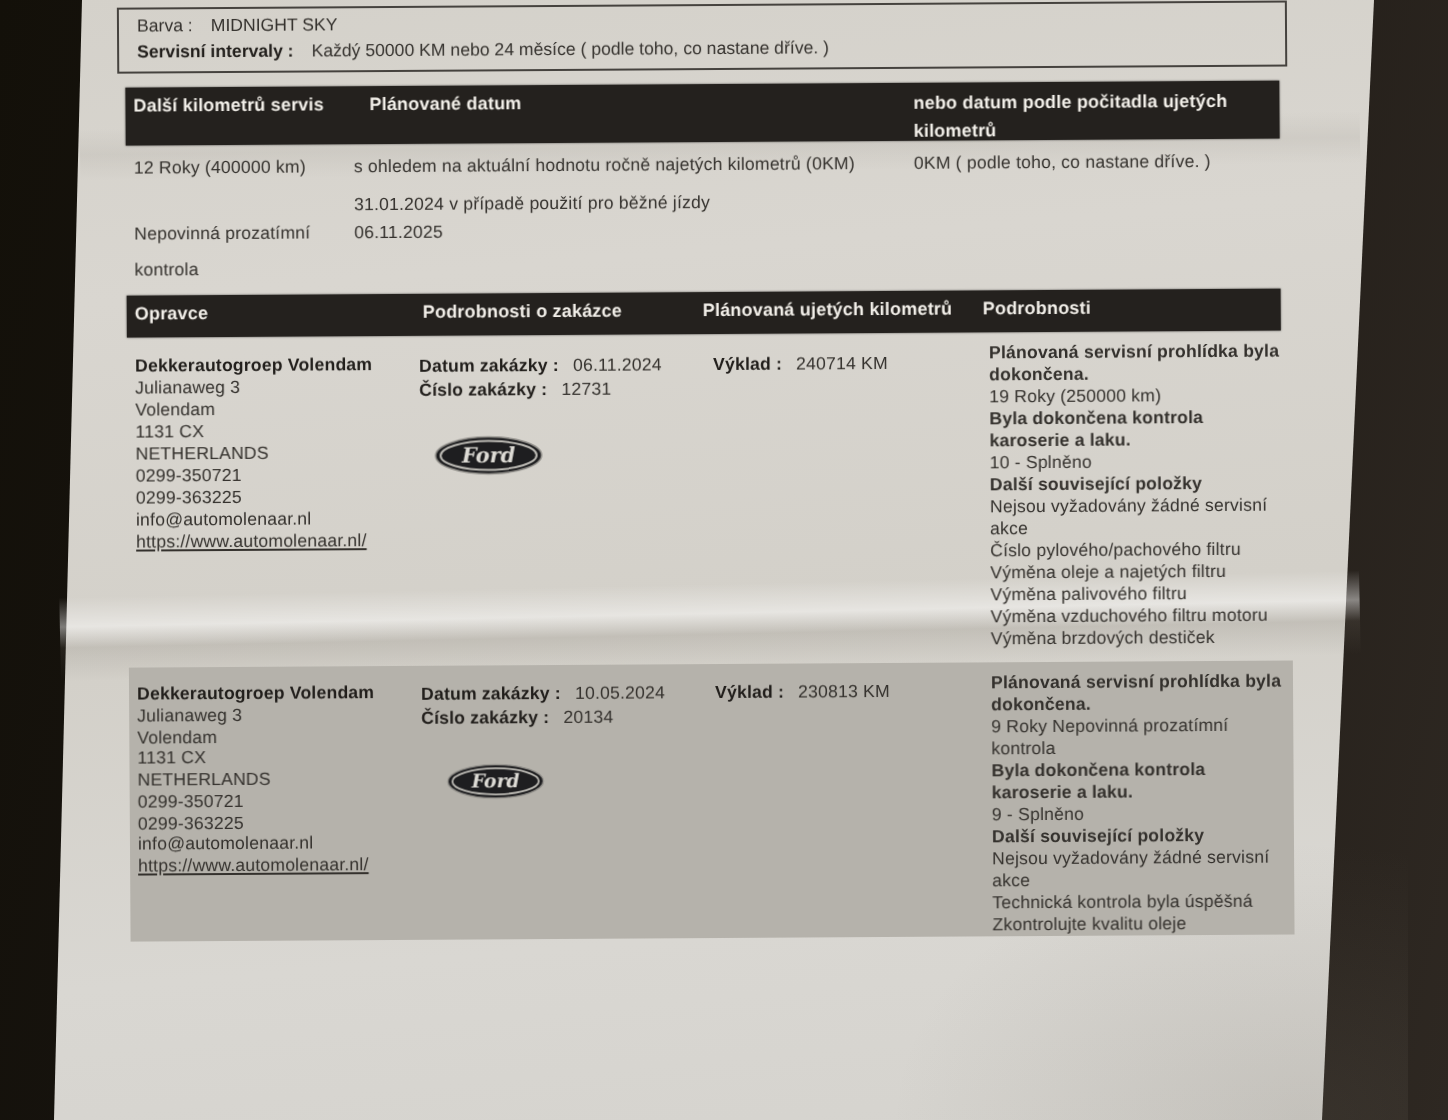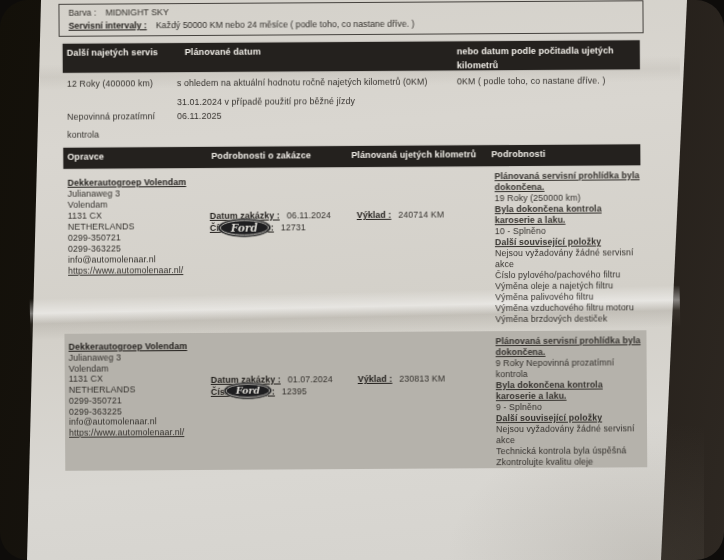--- a/index.html
+++ b/index.html
@@ -1,41 +1,41 @@
 <!DOCTYPE html>
 <html><head>
 <meta charset="utf-8">
 <style>
   html,body{margin:0;padding:0;background:#0e0c0a;}
   .stage{position:relative;width:724px;height:560px;overflow:hidden;
     font-family:"Liberation Sans",sans-serif;
-    background:linear-gradient(100deg,#131009 0%,#1a1613 40%,#211c17 70%,#2e2822 100%);border-radius:28px;}
+    background:linear-gradient(100deg,#131009 0%,#1a1613 40%,#211c17 70%,#2e2822 100%);}
   .paper{position:absolute;inset:0;
     clip-path:polygon(41px 0,687px 0,661px 560px,27px 560px);
     background:linear-gradient(175deg,#d4d1ca 0%,#d9d6d0 25%,#d3d0c9 55%,#d9d7d2 80%,#d5d3ce 100%);}
   .wrinkle1{position:absolute;left:30px;top:292px;width:650px;height:42px;transform:rotate(-1.2deg);
     background:linear-gradient(to bottom,rgba(255,255,255,0),rgba(255,255,255,.45) 35%,rgba(118,112,102,.18) 60%,rgba(255,255,255,0));}
   .wrinkle2{position:absolute;left:40px;top:60px;width:640px;height:26px;transform:rotate(-.8deg);
     background:linear-gradient(to bottom,rgba(255,255,255,0),rgba(124,118,108,.10),rgba(255,255,255,0));}
   .shade-br{position:absolute;right:20px;bottom:0;width:260px;height:140px;
     background:radial-gradient(ellipse at 80% 100%,rgba(116,110,100,.18),rgba(0,0,0,0) 70%);}
   .content{position:absolute;inset:0;transform:rotate(-.35deg);transform-origin:360px 260px;filter:blur(.22px);}
   .t{position:absolute;font-size:8.8px;color:#34312d;white-space:nowrap;letter-spacing:.1px;}
-  .b{font-weight:bold;color:#211e1b;text-decoration:underline;}
+  .b{font-weight:bold;color:#211e1b;}
   .u{text-decoration:underline;}
   .top-box{position:absolute;left:60px;top:2px;width:583px;height:31px;border:1px solid #45423e;}
   .ln{position:absolute;left:9px;display:flex;gap:9px;font-size:8.8px;color:#34312d;white-space:nowrap;}
   .bar{position:absolute;left:64px;width:577px;background:#24211e;color:#f2efe9;
     box-shadow:0 0 1px rgba(0,0,0,.6);}
   .bar1{top:42px;height:29px;}
   .bar2{top:146px;height:21px;}
   .bh{position:absolute;top:4px;font-size:9px;font-weight:bold;white-space:nowrap;letter-spacing:.1px;}
   .bh.wrap{white-space:normal;line-height:13.5px;}
   .shade2{position:absolute;left:64px;top:332px;width:582px;height:137px;background:#b5b2ab;}
-  .row{display:flex;gap:7px;margin-top:33px;}
+  .row{display:flex;gap:7px;}
   .d1,.d2{position:absolute;left:495px;font-size:8.8px;color:#34312d;white-space:nowrap;letter-spacing:.1px;}
   .ford{position:absolute;}
 </style>
 </head>
 <body>
 
 <div class="stage">
   <div class="paper"></div>
   <div class="wrinkle2"></div>
   <div class="wrinkle1"></div>
@@ -48,21 +48,21 @@
         <span>Barva :</span>
         <span>MIDNIGHT SKY</span>
       </div>
       <div class="ln" style="top:16px">
         <span class="b">Servisní intervaly :</span>
         <span>Každý 50000 KM nebo 24 měsíce ( podle toho, co nastane dříve. )</span>
       </div>
     </div>
 
     <div class="bar bar1">
-      <span class="bh" style="left:4px">Další najetých servis</span>
+      <span class="bh" style="left:4px">Další kilometrů servis</span>
       <span class="bh" style="left:122px">Plánované datum</span>
       <span class="bh wrap" style="left:394px;width:188px">nebo datum podle počitadla ujetých kilometrů</span>
     </div>
 
     <span class="t" style="left:68px;top:77px">12 Roky (400000 km)</span>
     <span class="t" style="left:178px;top:77px">s ohledem na aktuální hodnotu ročně najetých kilometrů (0KM)</span>
     <span class="t" style="left:458px;top:77px">0KM ( podle toho, co nastane dříve. )</span>
     <span class="t" style="left:178px;top:96px">31.01.2024 v případě použití pro běžné jízdy</span>
     <span class="t" style="left:68px;top:110px">Nepovinná prozatímní</span>
     <span class="t" style="left:178px;top:110px">06.11.2025</span>
@@ -127,25 +127,25 @@
     <span class="t" style="left:68px;top:362px">Volendam</span>
     <span class="t" style="left:68px;top:372px">1131 CX</span>
     <span class="t" style="left:68px;top:383px">NETHERLANDS</span>
     <span class="t" style="left:68px;top:394px">0299-350721</span>
     <span class="t" style="left:68px;top:405px">0299-363225</span>
     <span class="t" style="left:68px;top:415px">info@automolenaar.nl</span>
     <span class="t u" style="left:68px;top:426px">https://www.automolenaar.nl/</span>
 
     <div class="t row" style="left:210px;top:341px">
       <span class="b">Datum zakázky :</span>
-      <span>01.07.2024</span>
+      <span>10.05.2024</span>
     </div>
     <div class="t row" style="left:210px;top:353px">
       <span class="b">Číslo zakázky :</span>
-      <span>12395</span>
+      <span>20134</span>
     </div>
 
     <svg class="ford" style="left:221px;top:381px;width:52px;height:18px" viewBox="0 0 110 40">
       <ellipse cx="55" cy="20" rx="53" ry="18.5" fill="#1e1e20" stroke="#8f8d88" stroke-width="1.5"></ellipse>
       <ellipse cx="55" cy="20" rx="48" ry="14.5" fill="none" stroke="#bdbbb5" stroke-width="2"></ellipse>
       <text x="55" y="27" text-anchor="middle" font-size="21" font-style="italic" font-weight="bold" font-family="DejaVu Serif, serif" fill="#dcdad4">Ford</text>
     </svg>
 
     <div class="t row" style="left:357px;top:341px">
       <span class="b">Výklad :</span>

